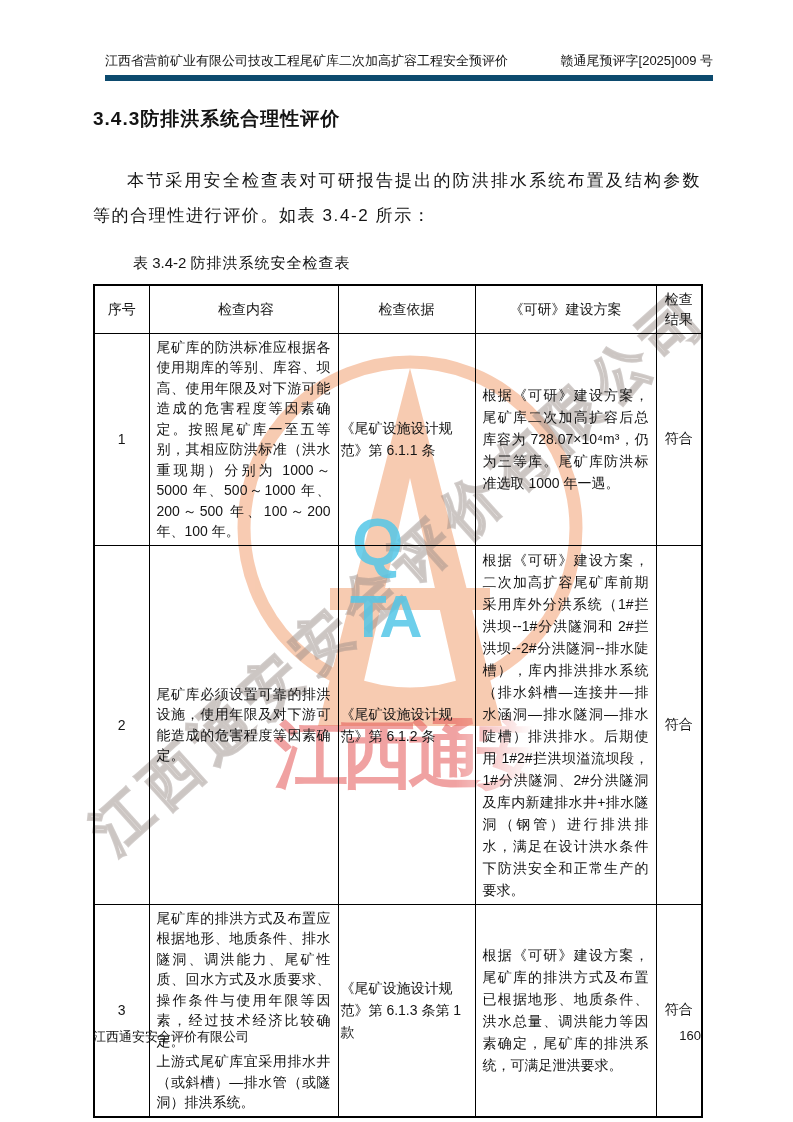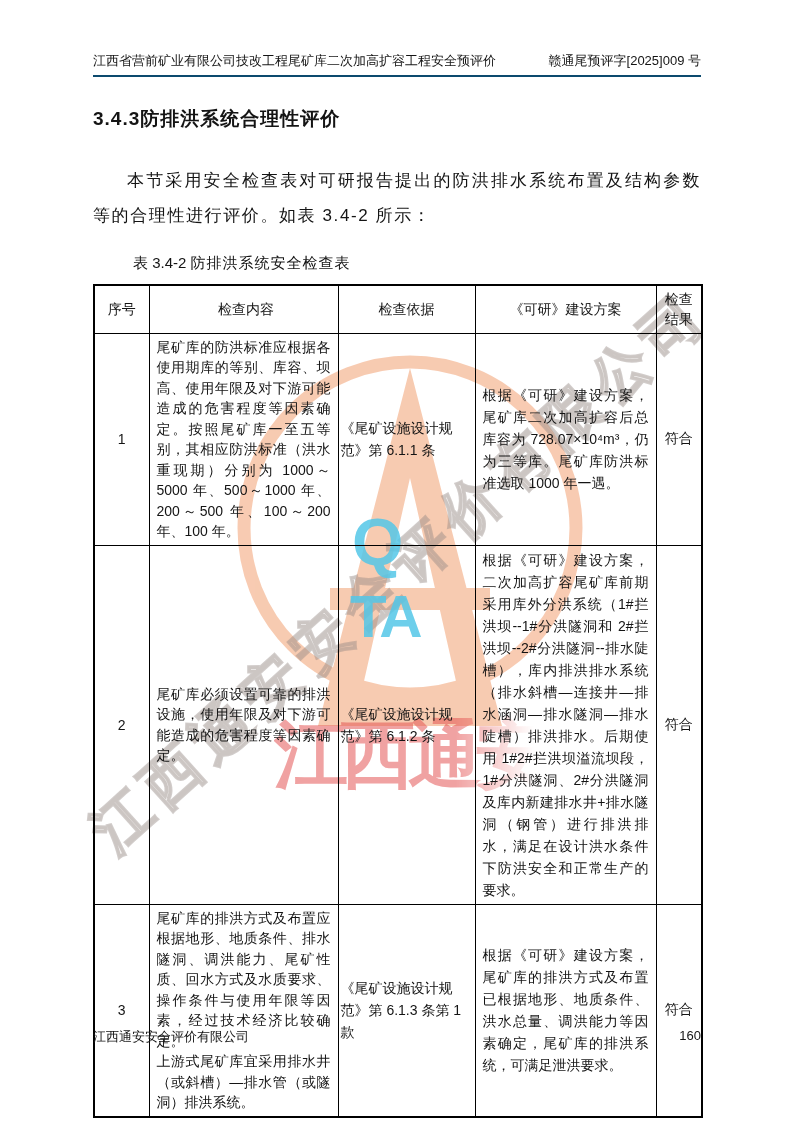--- a/index.html
+++ b/index.html
@@ -21,22 +21,22 @@
     left:274px;top:706px;font-size:74px;font-weight:bold;white-space:nowrap;
     color:#e34f4f;opacity:0.52;letter-spacing:-7px;
     -webkit-mask-image:linear-gradient(to right,#000 68%,transparent 97%);
             mask-image:linear-gradient(to right,#000 68%,transparent 97%);
   }
   .wm-q {left:352px;top:504px;font-size:66px;font-weight:bold;color:#54c7e8;opacity:0.85;}
   .wm-ta{left:350px;top:582px;font-size:60px;font-weight:bold;color:#54c7e8;opacity:0.85;letter-spacing:-3px;}
   
   .content-layer{position:absolute;z-index:2;}
   .header{
-    left:93px;top:52px;width:608px;display:flex;justify-content:space-between;
-    align-items:center;font-size:13px;border-bottom:2px solid #0c4a6e;padding-bottom:5px;
+    left:105px;top:52px;width:608px;display:flex;justify-content:space-between;
+    align-items:center;font-size:13px;border-bottom:6px solid #0c4a6e;padding-bottom:5px;
   }
   .section-title{left:93px;top:106px;font-size:19px;font-weight:bold;letter-spacing:1px;}
   .intro{
     left:93px;top:163px;width:608px;font-size:17px;line-height:35px;
     letter-spacing:1.6px;text-indent:2em;text-align:justify;
   }
   .caption{left:93px;top:254px;width:608px;font-size:15px;}
   .caption .cap-label{margin-left:40px;}
   .caption .cap-title{letter-spacing:1px;}
   table.checktable{

